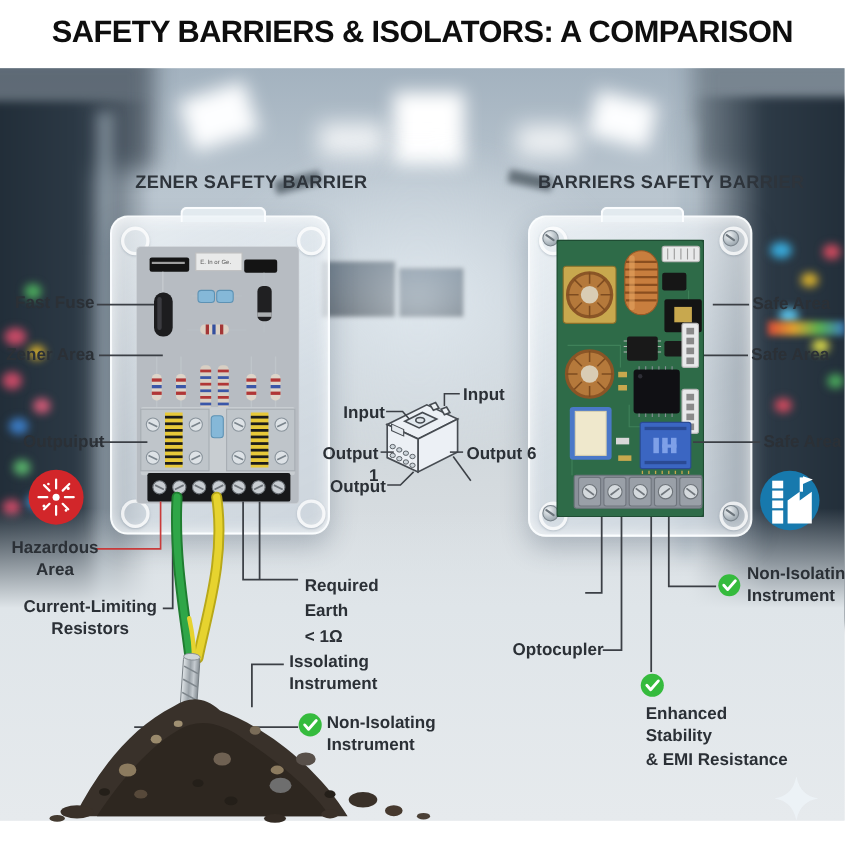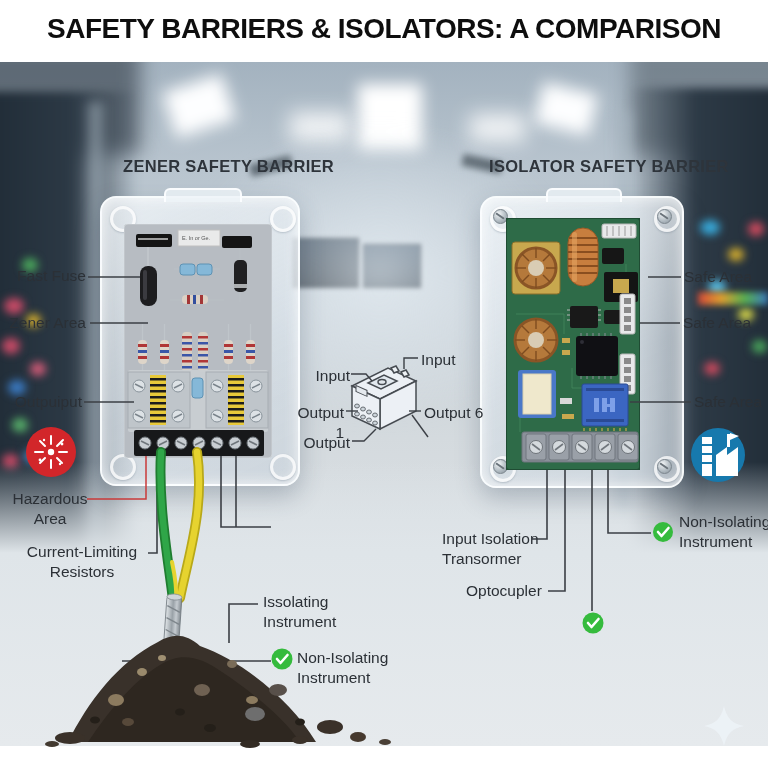--- a/index.html
+++ b/index.html
@@ -11,21 +11,21 @@
   
   #photo{position:absolute;left:0;top:62px;width:768px;height:684px;overflow:hidden;
          background:linear-gradient(180deg,#a3b2bf 0%,#b9c5cf 16%,#c7d0d7 34%,#d4dade 55%,#dde2e6 75%,#e2e6e9 100%);}
   #photo div{position:absolute;}
   .blur2{filter:blur(2px);} .blur3{filter:blur(3px);} .blur4{filter:blur(4px);}
   .blur6{filter:blur(6px);} .blur8{filter:blur(8px);} .blur10{filter:blur(10px);}
   .blob{border-radius:50%;}
   
   .hdr{position:absolute;font-size:16.5px;font-weight:600;color:#2e343b;letter-spacing:.3px;}
   
-  .lbl{position:absolute;font-size:15.5px;line-height:1.32;font-weight:400;color:#2b3036;
+  .lbl{position:absolute;font-size:15.5px;line-height:1.32;font-weight:700;color:#2b3036;
        white-space:pre-line;}
   .lbl.r{text-align:right;} .lbl.c{text-align:center;}
   .lbl.wide{line-height:1.5;}
   
   .encl{position:absolute;border-radius:16px;
         background:linear-gradient(155deg,rgba(244,248,251,0.78),rgba(214,223,231,0.62) 60%,rgba(200,210,219,0.66));
         border:2px solid rgba(252,254,255,0.92);
         box-shadow:0 10px 24px rgba(45,65,85,0.28), inset 0 0 14px rgba(255,255,255,0.8);}
   .tab{position:absolute;height:12px;border-radius:6px 6px 0 0;
        background:rgba(238,244,248,0.8);border:2px solid rgba(252,254,255,0.9);border-bottom:none;}
@@ -82,21 +82,21 @@
     <div class="blob blur4" style="left:752px;top:278px;width:15px;height:13px;background:#4aa85c;"></div>
     <div class="blob blur4" style="left:704px;top:300px;width:16px;height:13px;background:#cf4a5e;"></div>
 
     <div class="blur2" style="left:293px;top:176px;width:64px;height:48px;background:linear-gradient(180deg,#2a3c4e,#16202a);border:1px solid #0e151c;"></div>
     <div class="blur2" style="left:363px;top:182px;width:56px;height:42px;background:linear-gradient(180deg,#32485e,#1a2835);border:1px solid #0e151c;"></div>
     <div class="blur10" style="left:180px;top:60px;width:400px;height:300px;background:radial-gradient(ellipse,rgba(232,240,246,0.75),rgba(232,240,246,0) 70%);"></div>
     <div style="left:0;top:400px;width:768px;height:284px;background:linear-gradient(180deg,rgba(221,227,232,0) 0%,#dfe5e9 32%,#e6eaed 100%);"></div>
   </div>
 
   <div class="hdr" style="left:123px;top:157px;">ZENER SAFETY BARRIER</div>
-  <div class="hdr" style="left:489px;top:157px;">ISOLATOR SAFETY BARRIER</div>
+  <div class="hdr" style="left:489px;top:157px;">BARRIERS SAFETY BARRIER</div>
 
   <div class="encl" style="left:100px;top:196px;width:196px;height:286px;">
     <div class="tab" style="left:62px;top:-10px;width:74px;"></div>
     <div class="ring" style="left:8px;top:8px;"></div>
     <div class="ring" style="left:168px;top:8px;"></div>
     <div class="ring" style="left:8px;top:256px;"></div>
     <div class="ring" style="left:168px;top:256px;"></div>
     <div class="screwhead" style="left:30px;top:36px;"></div>
     <div class="screwhead" style="left:153px;top:36px;"></div>
     <div class="screwhead" style="left:30px;top:238px;"></div>
@@ -531,38 +531,41 @@
     <g>
       <circle cx="593" cy="623" r="10.5" fill="#35bb3d"></circle>
       <path d="M588,623 L591.5,627 L598.5,619" stroke="#ffffff" stroke-width="2.6" fill="none" stroke-linecap="round" stroke-linejoin="round"></path>
     </g>
 
     <path d="M724,706 C727,719 733,724 744,726 C733,728 727,733 724,746 C721,733 715,728 704,726 C715,724 721,719 724,706 Z" fill="#edf2f6" opacity="0.92"></path>
   </svg>
 
   <div class="lbl r" style="left:8px;top:266px;width:78px;">Fast Fuse</div>
   <div class="lbl r" style="left:4px;top:313px;width:82px;">Zener Area</div>
-  <div class="lbl r" style="left:6px;top:392px;width:76px;">Outpuiput</div>
+  <div class="lbl r" style="left:19px;top:392px;width:76px;">Outpuiput</div>
   <div class="lbl c" style="left:18px;top:542px;width:128px;">Current-Limiting
 Resistors</div>
   <div class="lbl c" style="left:8px;top:489px;width:84px;">Hazardous
 Area</div>
+  <div class="lbl wide" style="left:277px;top:521px;width:72px;">Required
+Earth
+&lt; 1Ω</div>
   <div class="lbl" style="left:263px;top:592px;width:94px;">Issolating
 Instrument</div>
   <div class="lbl" style="left:297px;top:648px;width:104px;">Non-Isolating
 Instrument</div>
 
   <div class="lbl" style="left:684px;top:267px;">Safe Area</div>
   <div class="lbl" style="left:683px;top:313px;">Safe Area</div>
   <div class="lbl" style="left:694px;top:392px;">Safe Area</div>
-  <div class="lbl" style="left:442px;top:529px;width:108px;">Input Isolation
-Transormer</div>
   <div class="lbl" style="left:466px;top:581px;">Optocupler</div>
   <div class="lbl" style="left:679px;top:512px;width:100px;">Non-Isolating
 Instrument</div>
+  <div class="lbl" style="left:587px;top:640px;width:136px;">Enhanced Stability
+&amp; EMI Resistance</div>
 
   <div class="lbl" style="left:421px;top:350px;">Input</div>
   <div class="lbl r" style="left:312px;top:366px;width:38px;">Input</div>
   <div class="lbl r" style="left:286px;top:403px;width:58px;">Output 1</div>
   <div class="lbl" style="left:424px;top:403px;">Output 6</div>
   <div class="lbl r" style="left:300px;top:433px;width:50px;">Output</div>
 
 </div>
 
 </body></html>

